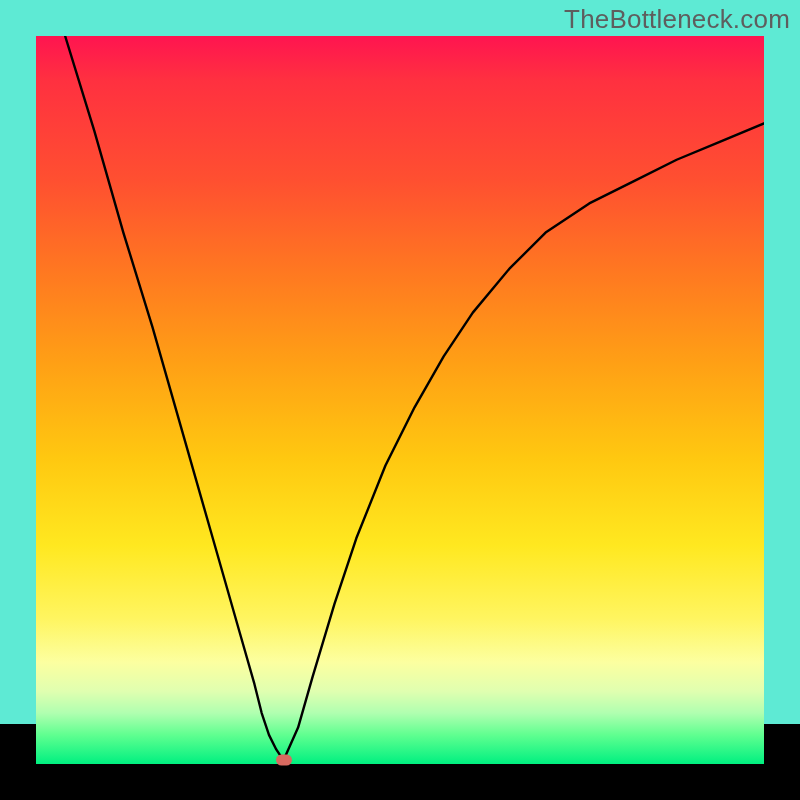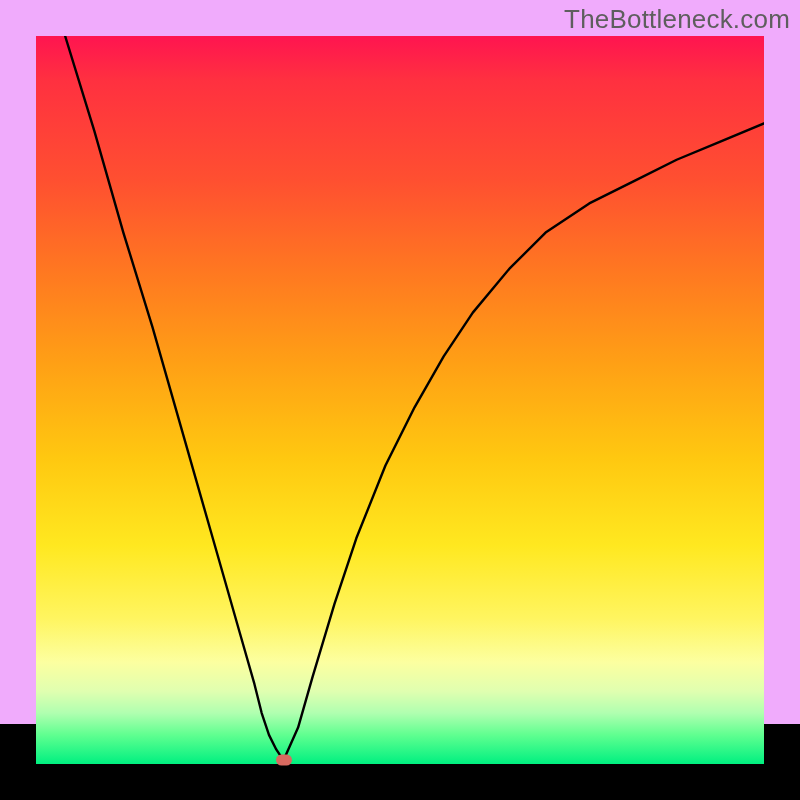--- a/index.html
+++ b/index.html
@@ -8,21 +8,21 @@
     width: 800px;
     height: 800px;
     background: #000;
     overflow: hidden;
     font-family: Arial, Helvetica, sans-serif;
   }
   .frame {
     position: relative;
     width: 800px;
     height: 724px;
-    background: #f0abfc;
+    background: #5eead4;
   }
   .watermark {
     position: absolute;
     top: 4px;
     right: 10px;
     color: #5e5e5e;
     font-size: 26px;
     font-weight: 400;
     font-family: Arial, Helvetica, sans-serif;
     letter-spacing: 0.2px;

